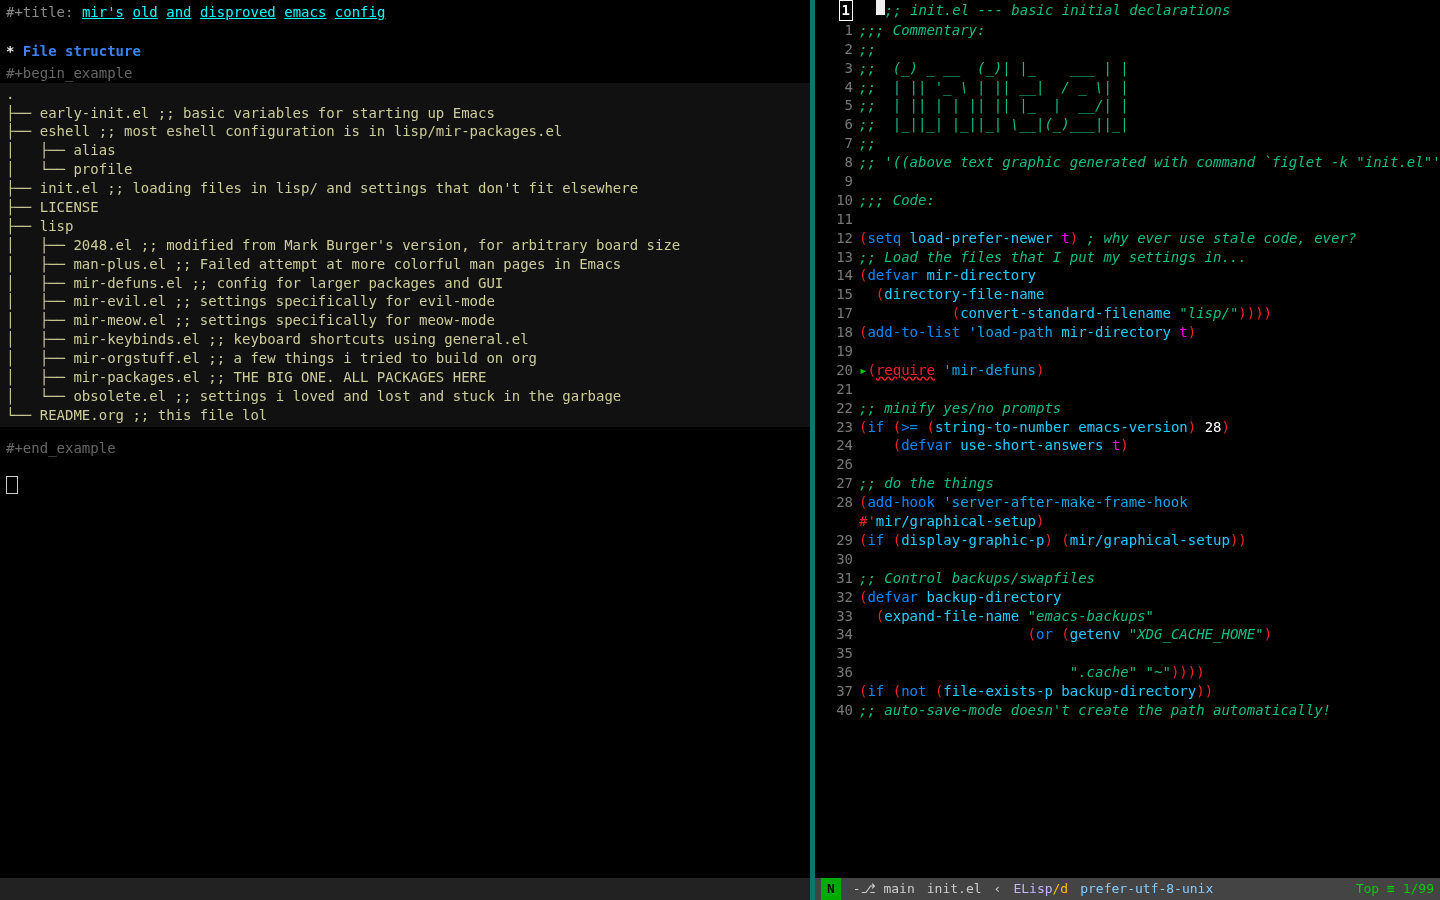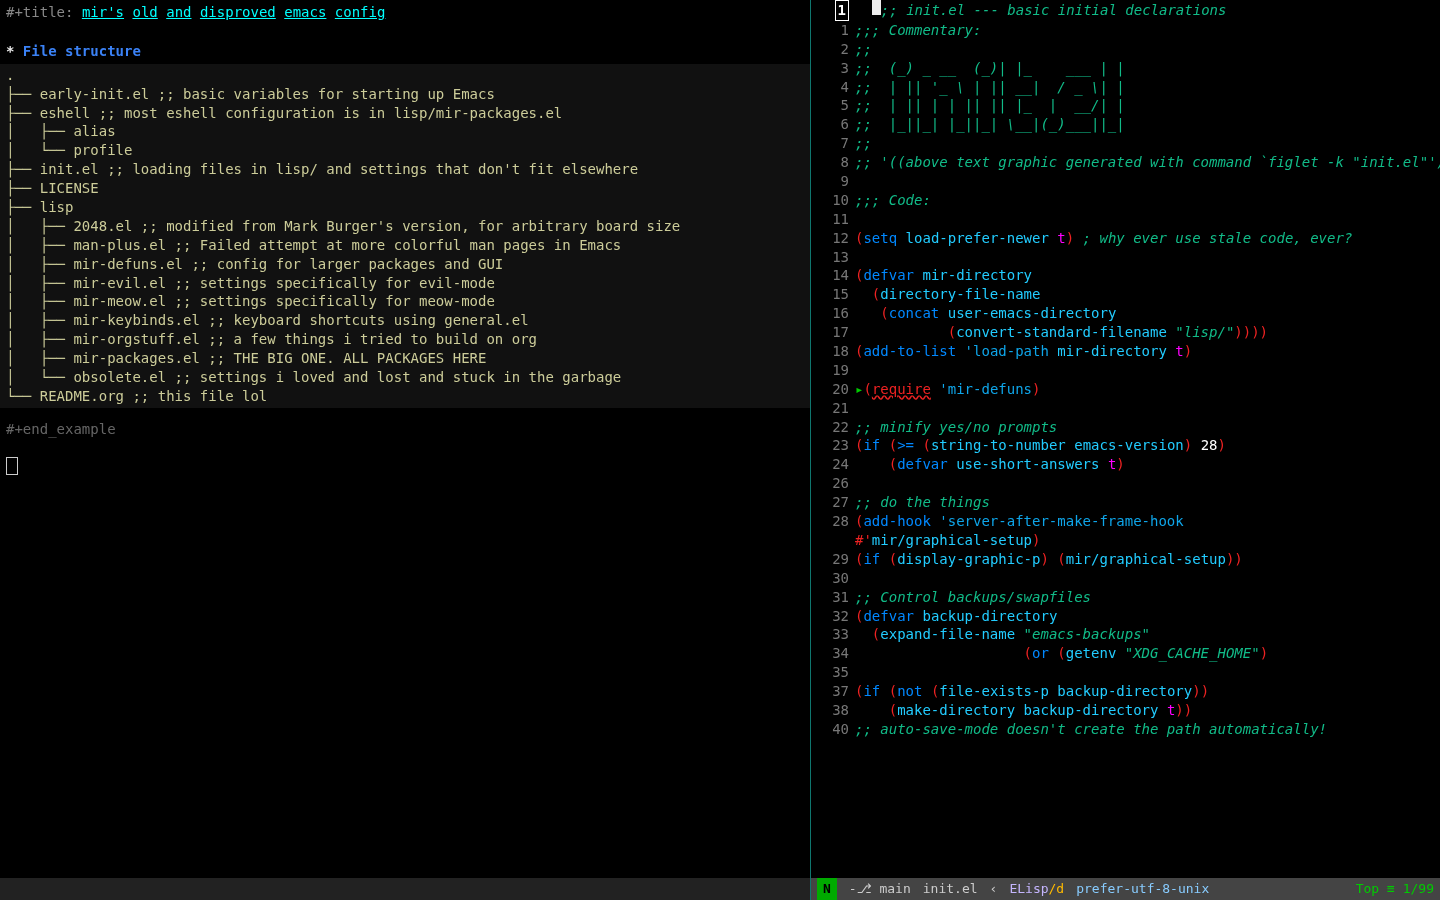--- a/index.html
+++ b/index.html
@@ -1,18 +1,18 @@
 <!DOCTYPE html>
 <html><head>
 <meta charset="utf-8">
 <style>
   html,body{margin:0;padding:0;background:#000;color:#ddd;font-family:monospace;font-size:14px;line-height:1.35;width:1440px;height:900px;overflow:hidden}
   .wrap{display:flex;width:100%;height:100%}
   .pane{overflow:hidden}
-  .left{width:810px;border-right:1px solid #0f766e}
+  .left{width:810px;border-right:5px solid #0f766e}
   .right{flex:1;position:relative}
   .title-line{padding:3px 6px}
   .kw{color:#888}
   .tok{color:#0ff;text-decoration:underline}
   .sec{padding:3px 6px}
   .star{color:#eee;font-weight:bold}
   .h1{color:#3b82f6;font-weight:bold}
   .dim{color:#666}
   .block{background:#111;padding:2px 6px;white-space:pre;color:#cc9}
   .cursor-box{margin:6px;display:inline-block;width:10px;height:16px;border:1px solid #ccc}
@@ -52,20 +52,21 @@
 
   <div class="pane left" style="position:relative">
     <div class="title-line">
       <span class="kw">#+title:</span>
       <span id="title-tokens"><span class="tok">mir's</span> <span class="tok">old</span> <span class="tok">and</span> <span class="tok">disproved</span> <span class="tok">emacs</span> <span class="tok">config</span></span>
     </div>
     <div style="height:14px"></div>
     <div class="sec">
       <span class="star">* </span><span class="h1">File structure</span>
     </div>
+    <div class="dim" style="padding:0 6px">#+begin_example</div>
     <div class="block" id="tree">.
 ├── early-init.el ;; basic variables for starting up Emacs
 ├── eshell ;; most eshell configuration is in lisp/mir-packages.el
 │   ├── alias
 │   └── profile
 ├── init.el ;; loading files in lisp/ and settings that don't fit elsewhere
 ├── LICENSE
 ├── lisp
 │   ├── 2048.el ;; modified from Mark Burger's version, for arbitrary board size
 │   ├── man-plus.el ;; Failed attempt at more colorful man pages in Emacs
@@ -131,34 +132,31 @@
         <div class="row">
           <span class="ln">11</span>
           <span class="l"><span></span></span>
         </div>
         <div class="row">
           <span class="ln">12</span>
           <span class="l"><span class="c-par">(</span><span class="c-fn">setq </span><span class="c-sym">load-prefer-newer </span><span class="c-def">t</span><span class="c-par">)</span><span class="c-comment"> ; why ever use stale code, ever?</span></span>
         </div>
         <div class="row">
           <span class="ln">13</span>
+          <span class="l"><span class="c-comment">;; Load the files that I put my settings in...</span></span>
         </div>
         <div class="row">
           <span class="ln">14</span>
           <span class="l"><span class="c-par">(</span><span class="c-fn">defvar </span><span class="c-sym">mir-directory</span></span>
         </div>
         <div class="row">
           <span class="ln">15</span>
           <span class="l"><span class="c-par">  (</span><span class="c-sym">directory-file-name</span></span>
         </div>
         <div class="row">
-          <span class="ln">16</span>
-          <span class="l"><span class="c-par">   (</span><span class="c-fn">concat </span><span class="c-sym">user-emacs-directory</span></span>
-        </div>
-        <div class="row">
           <span class="ln">17</span>
           <span class="l"><span class="c-par">           (</span><span class="c-sym">convert-standard-filename </span><span class="c-str">"lisp/"</span><span class="c-par">))))</span></span>
         </div>
         <div class="row">
           <span class="ln">18</span>
           <span class="l"><span class="c-par">(</span><span class="c-fn">add-to-list </span><span class="c-kw">'load-path </span><span class="c-sym">mir-directory </span><span class="c-def">t</span><span class="c-par">)</span></span>
         </div>
         <div class="row">
           <span class="ln">19</span>
           <span class="l"><span></span></span>
@@ -220,26 +218,26 @@
           <span class="l"><span class="c-par">  (</span><span class="c-sym">expand-file-name </span><span class="c-str">"emacs-backups"</span></span>
         </div>
         <div class="row">
           <span class="ln">34</span>
           <span class="l"><span class="c-par">                    (</span><span class="c-fn">or </span><span class="c-par">(</span><span class="c-sym">getenv </span><span class="c-str">"XDG_CACHE_HOME"</span><span class="c-par">)</span></span>
         </div>
         <div class="row">
           <span class="ln">35</span>
         </div>
         <div class="row">
+          <span class="ln">36</span>
+          <span class="l"><span class="c-str">                         ".cache"</span><span class="c-str"> "~"</span><span class="c-par">))))</span></span>
+        </div>
+        <div class="row">
           <span class="ln">37</span>
           <span class="l"><span class="c-par">(</span><span class="c-fn">if </span><span class="c-par">(</span><span class="c-fn">not </span><span class="c-par">(</span><span class="c-sym">file-exists-p </span><span class="c-sym">backup-directory</span><span class="c-par">))</span></span>
-        </div>
-        <div class="row">
-          <span class="ln">38</span>
-          <span class="l"><span class="c-par">    (</span><span class="c-sym">make-directory </span><span class="c-sym">backup-directory </span><span class="c-def">t</span><span class="c-par">))</span></span>
         </div>
         <div class="row">
           <span class="ln">40</span>
           <span class="l"><span class="c-comment">;; auto-save-mode doesn't create the path automatically!</span></span>
         </div>
       </div>
     <div class="modeline">
       <span class="ml-n">N</span>
       <span class="ml-seg ml-git">-⎇ main</span>
       <span class="ml-seg">init.el</span>

